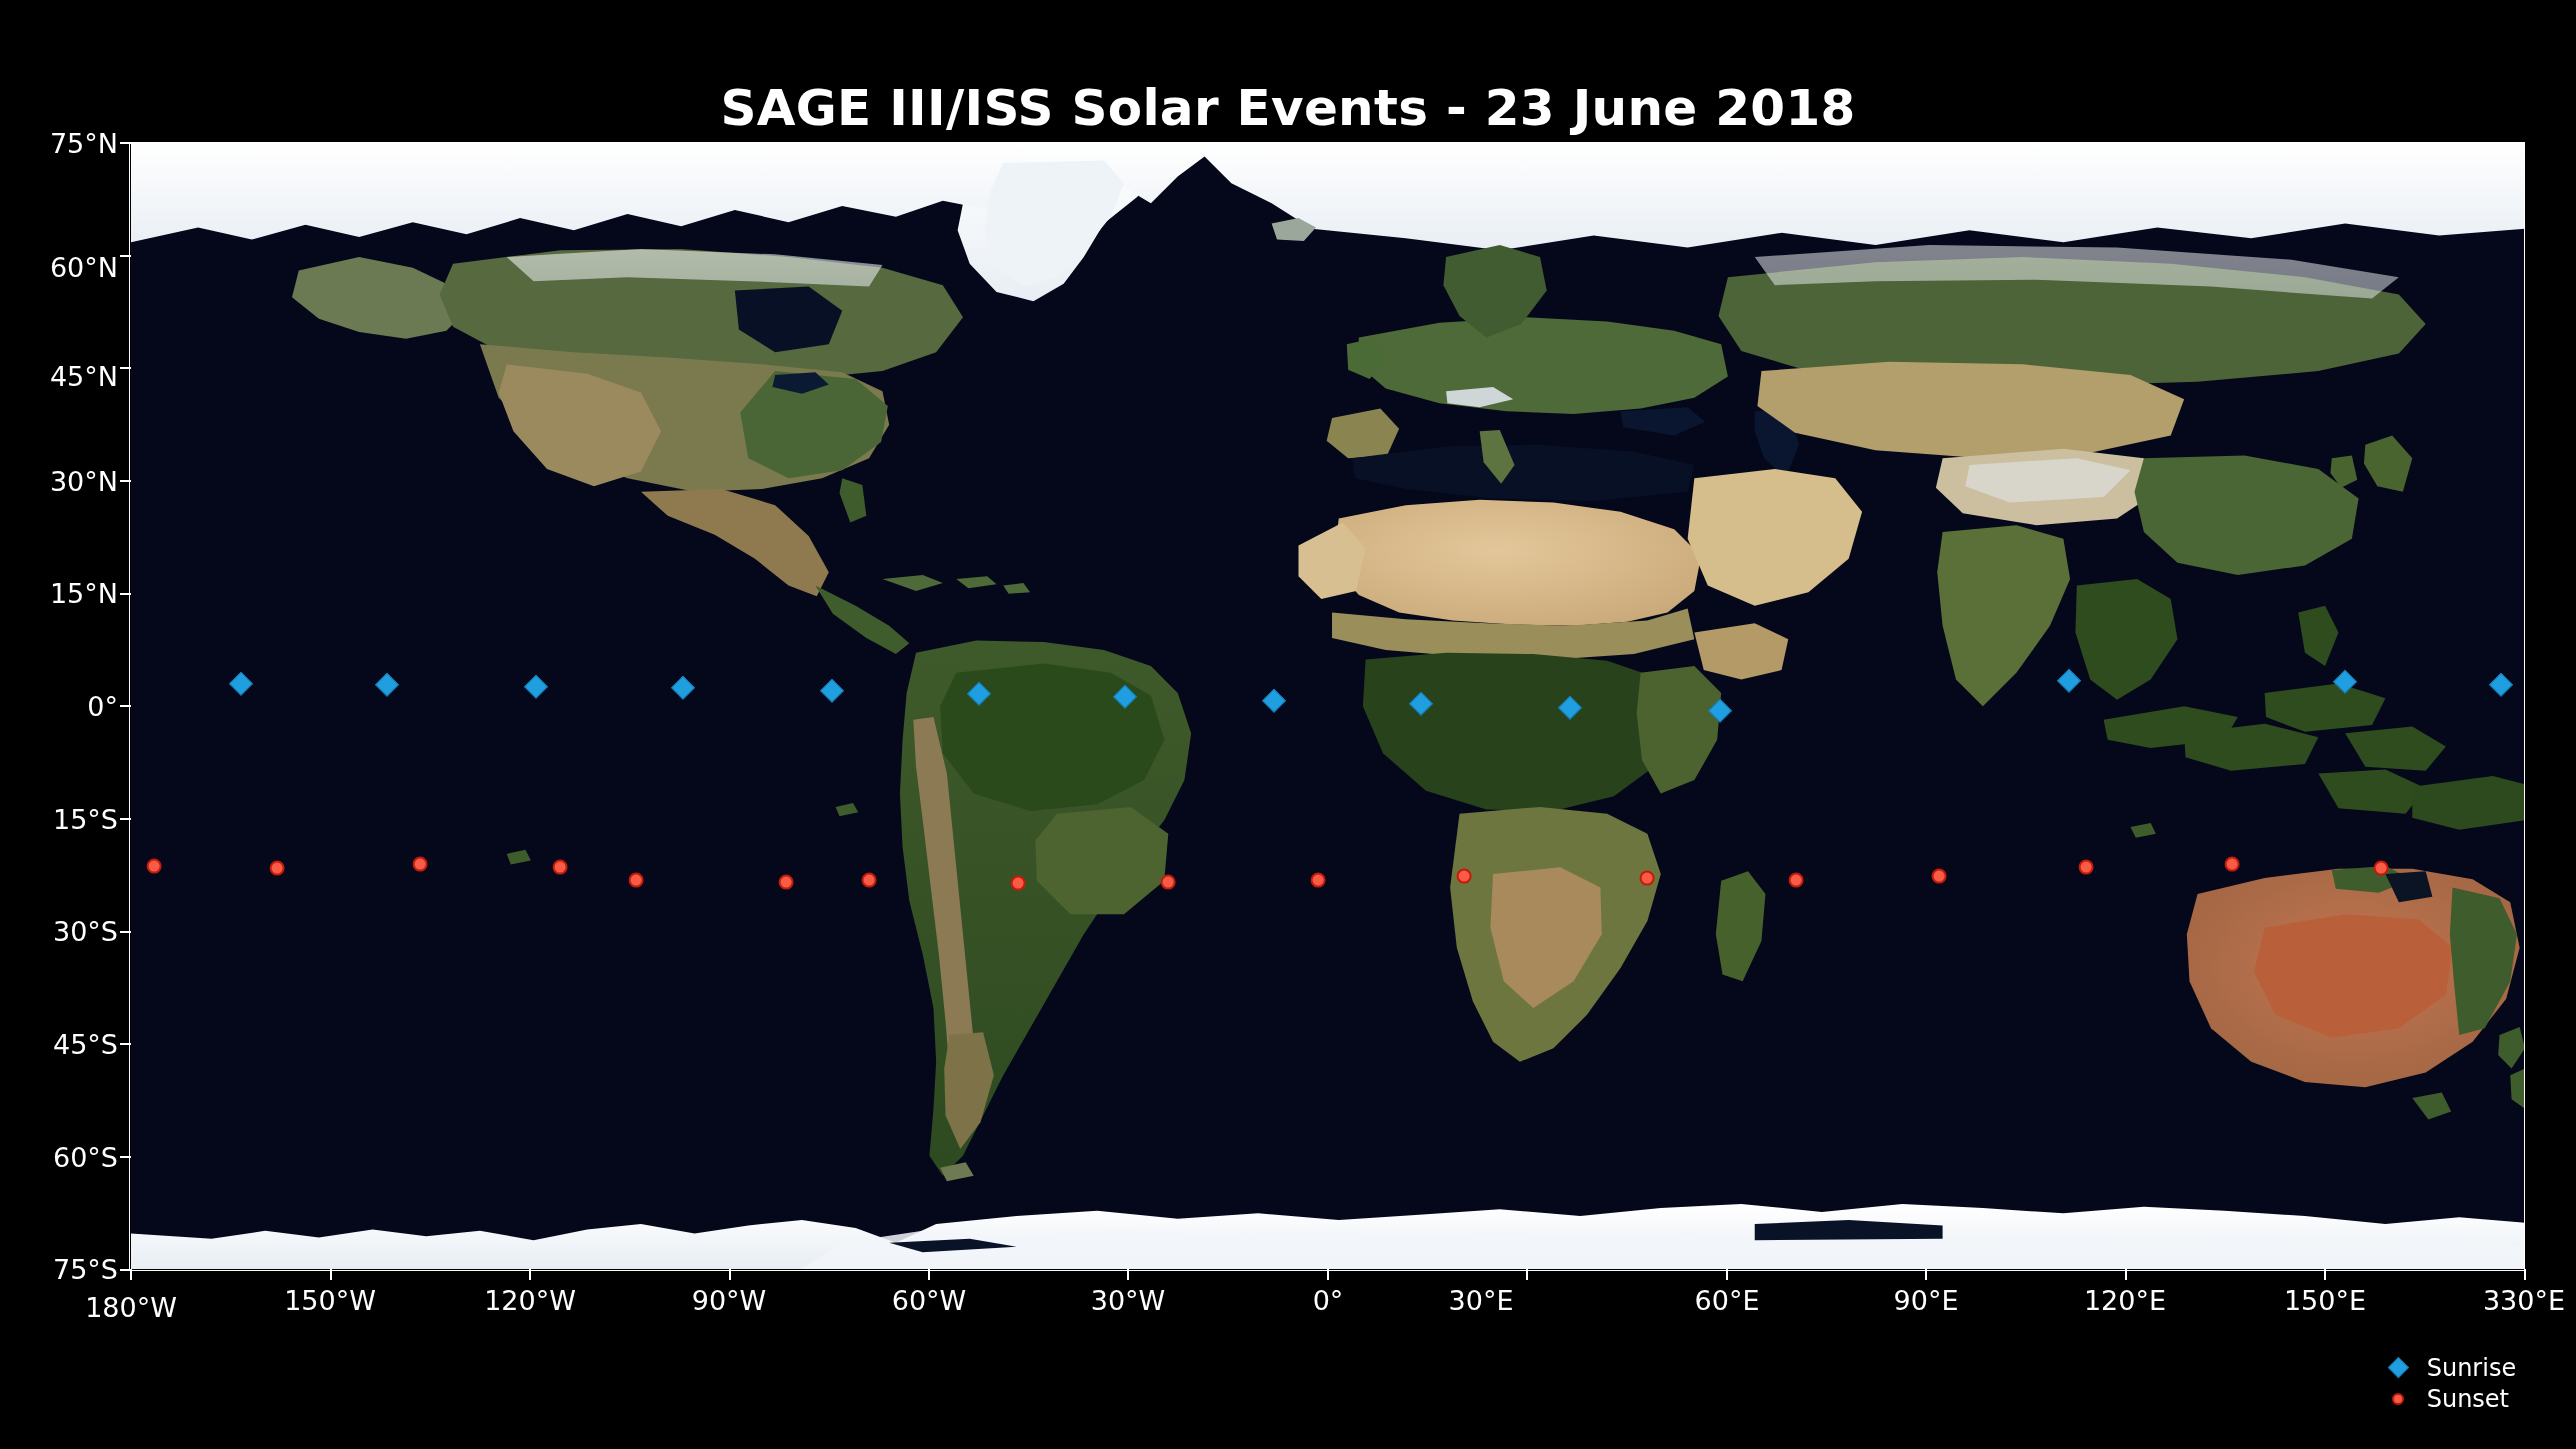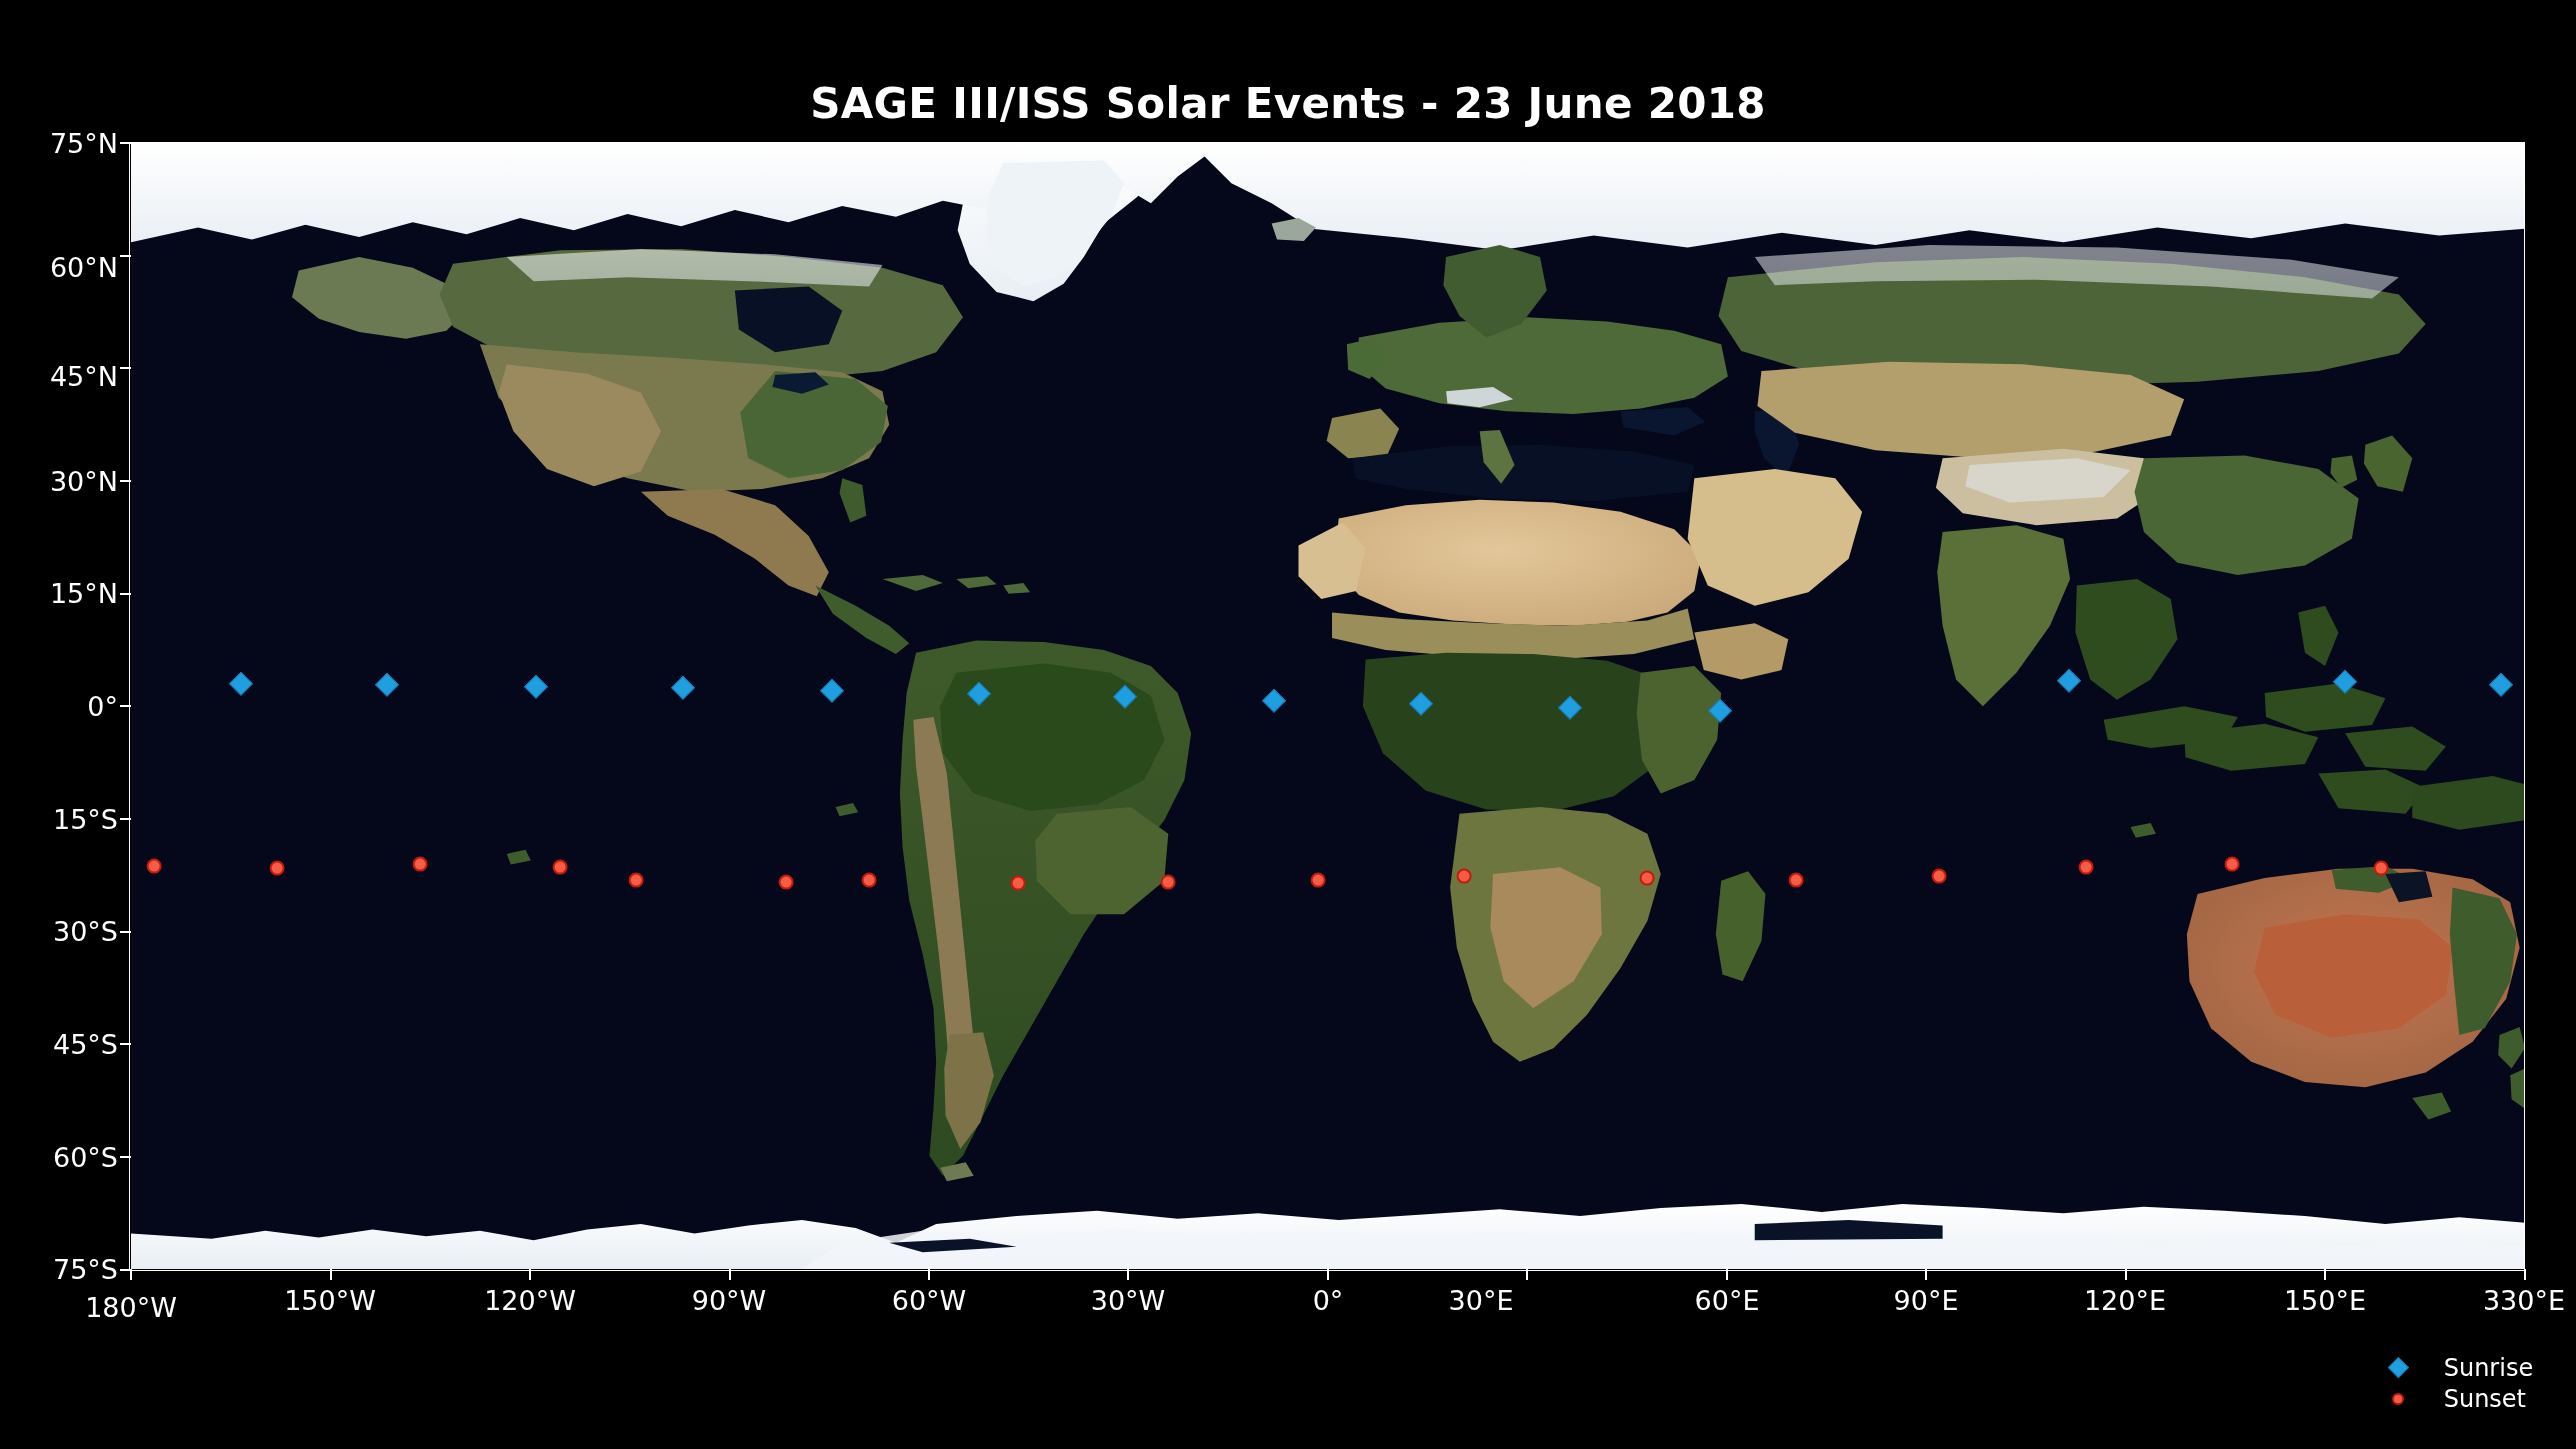--- a/index.html
+++ b/index.html
@@ -22,21 +22,21 @@
     background: #000000;
   }
   
   #title {
     position: absolute;
     left: 0;
     top: 79px;
     width: 2576px;
     text-align: center;
     color: #ffffff;
-    font-size: 42px;
+    font-size: 50px;
     font-weight: bold;
     letter-spacing: 0.3px;
     font-family: "DejaVu Sans", sans-serif;
     white-space: nowrap;
   }
   
   #plot {
     position: absolute;
     left: 131px;
     top: 143px;
@@ -122,21 +122,20 @@
   #legend {
     position: absolute;
     left: 2380px;
     top: 1352px;
     z-index: 50;
   }
   .legend-row {
     display: flex;
     align-items: center;
     height: 31px;
-    gap: 17px;
   }
   .legend-swatch-wrap {
     width: 36px;
     display: flex;
     justify-content: center;
     align-items: center;
   }
   .legend-diamond {
     width: 14.8px;
     height: 14.8px;

